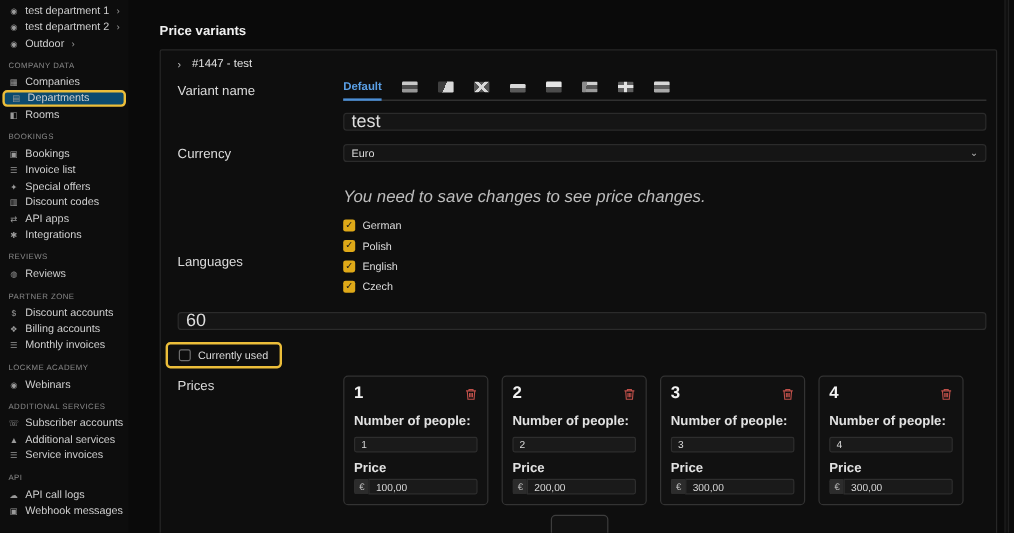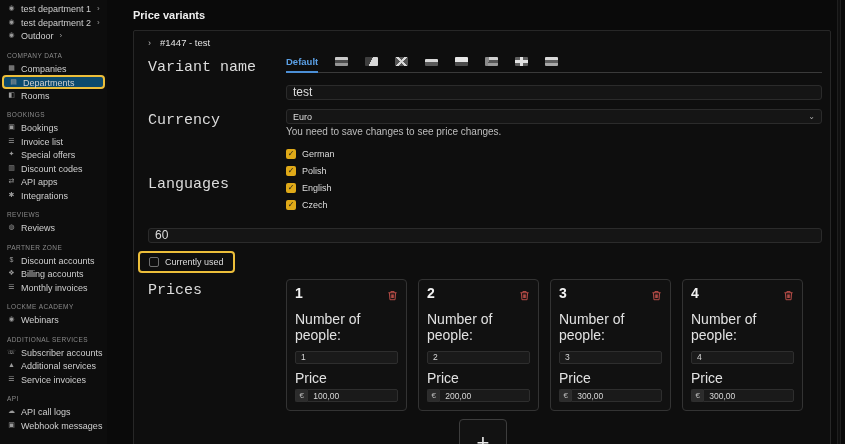--- a/index.html
+++ b/index.html
@@ -5,49 +5,49 @@
   * { margin:0; padding:0; box-sizing:border-box; }
   html,body { width:845px; height:444px; overflow:hidden; }
   body {
     background:#0a0a0a; color:#d6d6d6;
     font-family:"Liberation Sans","DejaVu Sans",sans-serif;
     display:flex; position:relative;
   }
   
   .sidebar { width:107px; background:#0d0d0d; padding:2px 0 0 0; flex-shrink:0; }
   .sb-item {
-    display:flex; align-items:flex-start; gap:5px;
+    display:flex; align-items:flex-end; gap:5px;
     padding:2px 4px 2px 7px; height:13.5px;
     font-size:9px; color:#cfcfcf; cursor:pointer; white-space:nowrap;
   }
   .sb-item .sb-ico { width:9px; font-size:7px; color:#9a9a9a; text-align:center; flex-shrink:0; }
   .sb-item .sb-chev { font-size:8px; color:#9a9a9a; margin-left:1px; }
   .sb-item.active {
     border:2px solid #ecbe3a; border-radius:4px;
     margin:0 2px; padding:1px 4px 1px 5px; background:#0c4a6e;
   }
   .sb-section-title {
     font-size:6.5px; color:#8a8a8a; letter-spacing:.4px;
     padding:9px 7px 3px 7px; text-transform:uppercase; white-space:nowrap;
   }
   
-  .main { flex:1; padding:6px 14px 0 26px; position:relative; }
+  .main { flex:1; padding:17px 14px 0 26px; position:relative; }
   .page-title { font-size:11px; font-weight:bold; color:#f0f0f0; margin:3px 0 9px; }
   .panel {
     border:1px solid #272727; background:#0e0e0e; border-radius:2px;
     height:416px; display:flex; flex-direction:column;
   }
   .variant-header {
     display:flex; align-items:center; gap:9px;
     padding:6px 14px 4px; font-size:9.5px; color:#e2e2e2; cursor:pointer;
   }
   .chev { color:#bdbdbd; font-size:9px; }
   .form { padding:4px 8px 0 14px; flex:1; }
   .row { display:flex; margin-bottom:11px; }
-  .row-label { width:138px; flex-shrink:0; font-size:15px; color:#dcdcdc; padding-top:3px;font-family:Liberation Mono, monospace; }
+  .row-label { width:138px; flex-shrink:0; font-size:11px; color:#dcdcdc; padding-top:3px; }
   .row-control { flex:1; min-width:0; }
   
   .tabs { display:flex; align-items:flex-end; gap:17px; border-bottom:1px solid #3a3a3a; padding-bottom:0; }
   .tab-default {
     font-size:9.5px; font-weight:bold; color:#5ba0e6;
     border-bottom:2px solid #4c8fd6; margin-bottom:-1px; padding-bottom:4px; cursor:pointer;
   }
   .flag { width:13px; height:9px; border-radius:1px; display:inline-block; margin-bottom:6px; cursor:pointer; }
   .f1 { background:linear-gradient(#c9c9c9 33%,#4c4c4c 33%,#4c4c4c 66%,#969696 66%); }
   .f2 { background:linear-gradient(115deg,#3f3f3f 45%,#d8d8d8 45%); }
@@ -57,30 +57,30 @@
   .f4 { background:linear-gradient(#d8d8d8 45%,#5a5a5a 45%); height:7px; }
   .f5 { background:linear-gradient(#e6e6e6 50%,#4c4c4c 50%); }
   .f6 { background:linear-gradient(100deg,#8a8a8a 30%,transparent 30%),linear-gradient(#cfcfcf 33%,#565656 33%,#565656 66%,#9a9a9a 66%); }
   .f7 { background:
         linear-gradient(90deg,transparent 38%,#e2e2e2 38%,#e2e2e2 58%,transparent 58%),
         linear-gradient(transparent 32%,#e2e2e2 32%,#e2e2e2 62%,transparent 62%),#5f5f5f; }
   .f8 { background:linear-gradient(#d8d8d8 33%,#5f5f5f 33%,#5f5f5f 66%,#a8a8a8 66%); }
   
   .tinput {
     width:100%; height:15px; background:#151515; border:1px solid #2b2b2b; border-radius:3px;
-    color:#dedede; font-size:12px; padding:0 6px;
+    color:#dedede; font-size:15px; padding:0 6px;
     font-family:"Liberation Sans","DejaVu Sans",sans-serif;
   }
   .select {
     display:flex; align-items:center; justify-content:space-between;
     height:15px; background:#151515; border:1px solid #2b2b2b; border-radius:3px;
     font-size:9px; color:#dedede; padding:0 6px; cursor:pointer;
   }
   .select .sel-chev { color:#a8a8a8; font-size:8px; }
-  .hint { font-size:10px; color:#bdbdbd; margin-top:2px; }
+  .hint { font-size:14px; color:#bdbdbd; margin-top:20px;font-style:italic; }
   
   .cb-row { display:flex; align-items:center; gap:6px; margin-bottom:7px; cursor:pointer; }
   .cb {
     width:10px; height:10px; border-radius:2px; background:#dfa918;
     color:#1c1c1c; font-size:8px; line-height:10px; text-align:center; font-weight:bold; flex-shrink:0;
   }
   .cb.empty { background:transparent; border:1px solid #6e6e6e; color:transparent; }
   .cb-label { font-size:9px; color:#dcdcdc; }
   .hl-box {
     display:inline-flex; align-items:center; gap:6px;
@@ -89,21 +89,21 @@
   }
   
   .cards { display:flex; gap:11px; }
   .card {
     width:121px; border:1px solid #333; border-radius:4px; background:#111;
     padding:5px 8px 8px;
   }
   .card-top { display:flex; justify-content:space-between; align-items:flex-start; }
   .card-num { font-size:14px; font-weight:bold; color:#f2f2f2; }
   .trash { cursor:pointer; margin-top:2px; }
-  .card-label { font-size:14px; font-weight:normal; color:#e2e2e2; margin:6px 0 3px; }
+  .card-label { font-size:11px; font-weight:bold; color:#e2e2e2; margin:6px 0 3px; }
   .card-input {
     width:100%; height:13px; background:#1a1a1a; border:1px solid #2e2e2e; border-radius:2px;
     color:#d8d8d8; font-size:8.5px; padding:0 5px;
     font-family:"Liberation Sans","DejaVu Sans",sans-serif;
   }
   .price-wrap { display:flex; align-items:stretch; height:13px; }
   .euro {
     background:#2c2c2c; border:1px solid #2e2e2e; border-right:0; border-radius:2px 0 0 2px;
     color:#b9b9b9; font-size:8px; width:14px; display:flex; align-items:center; justify-content:center;
   }

